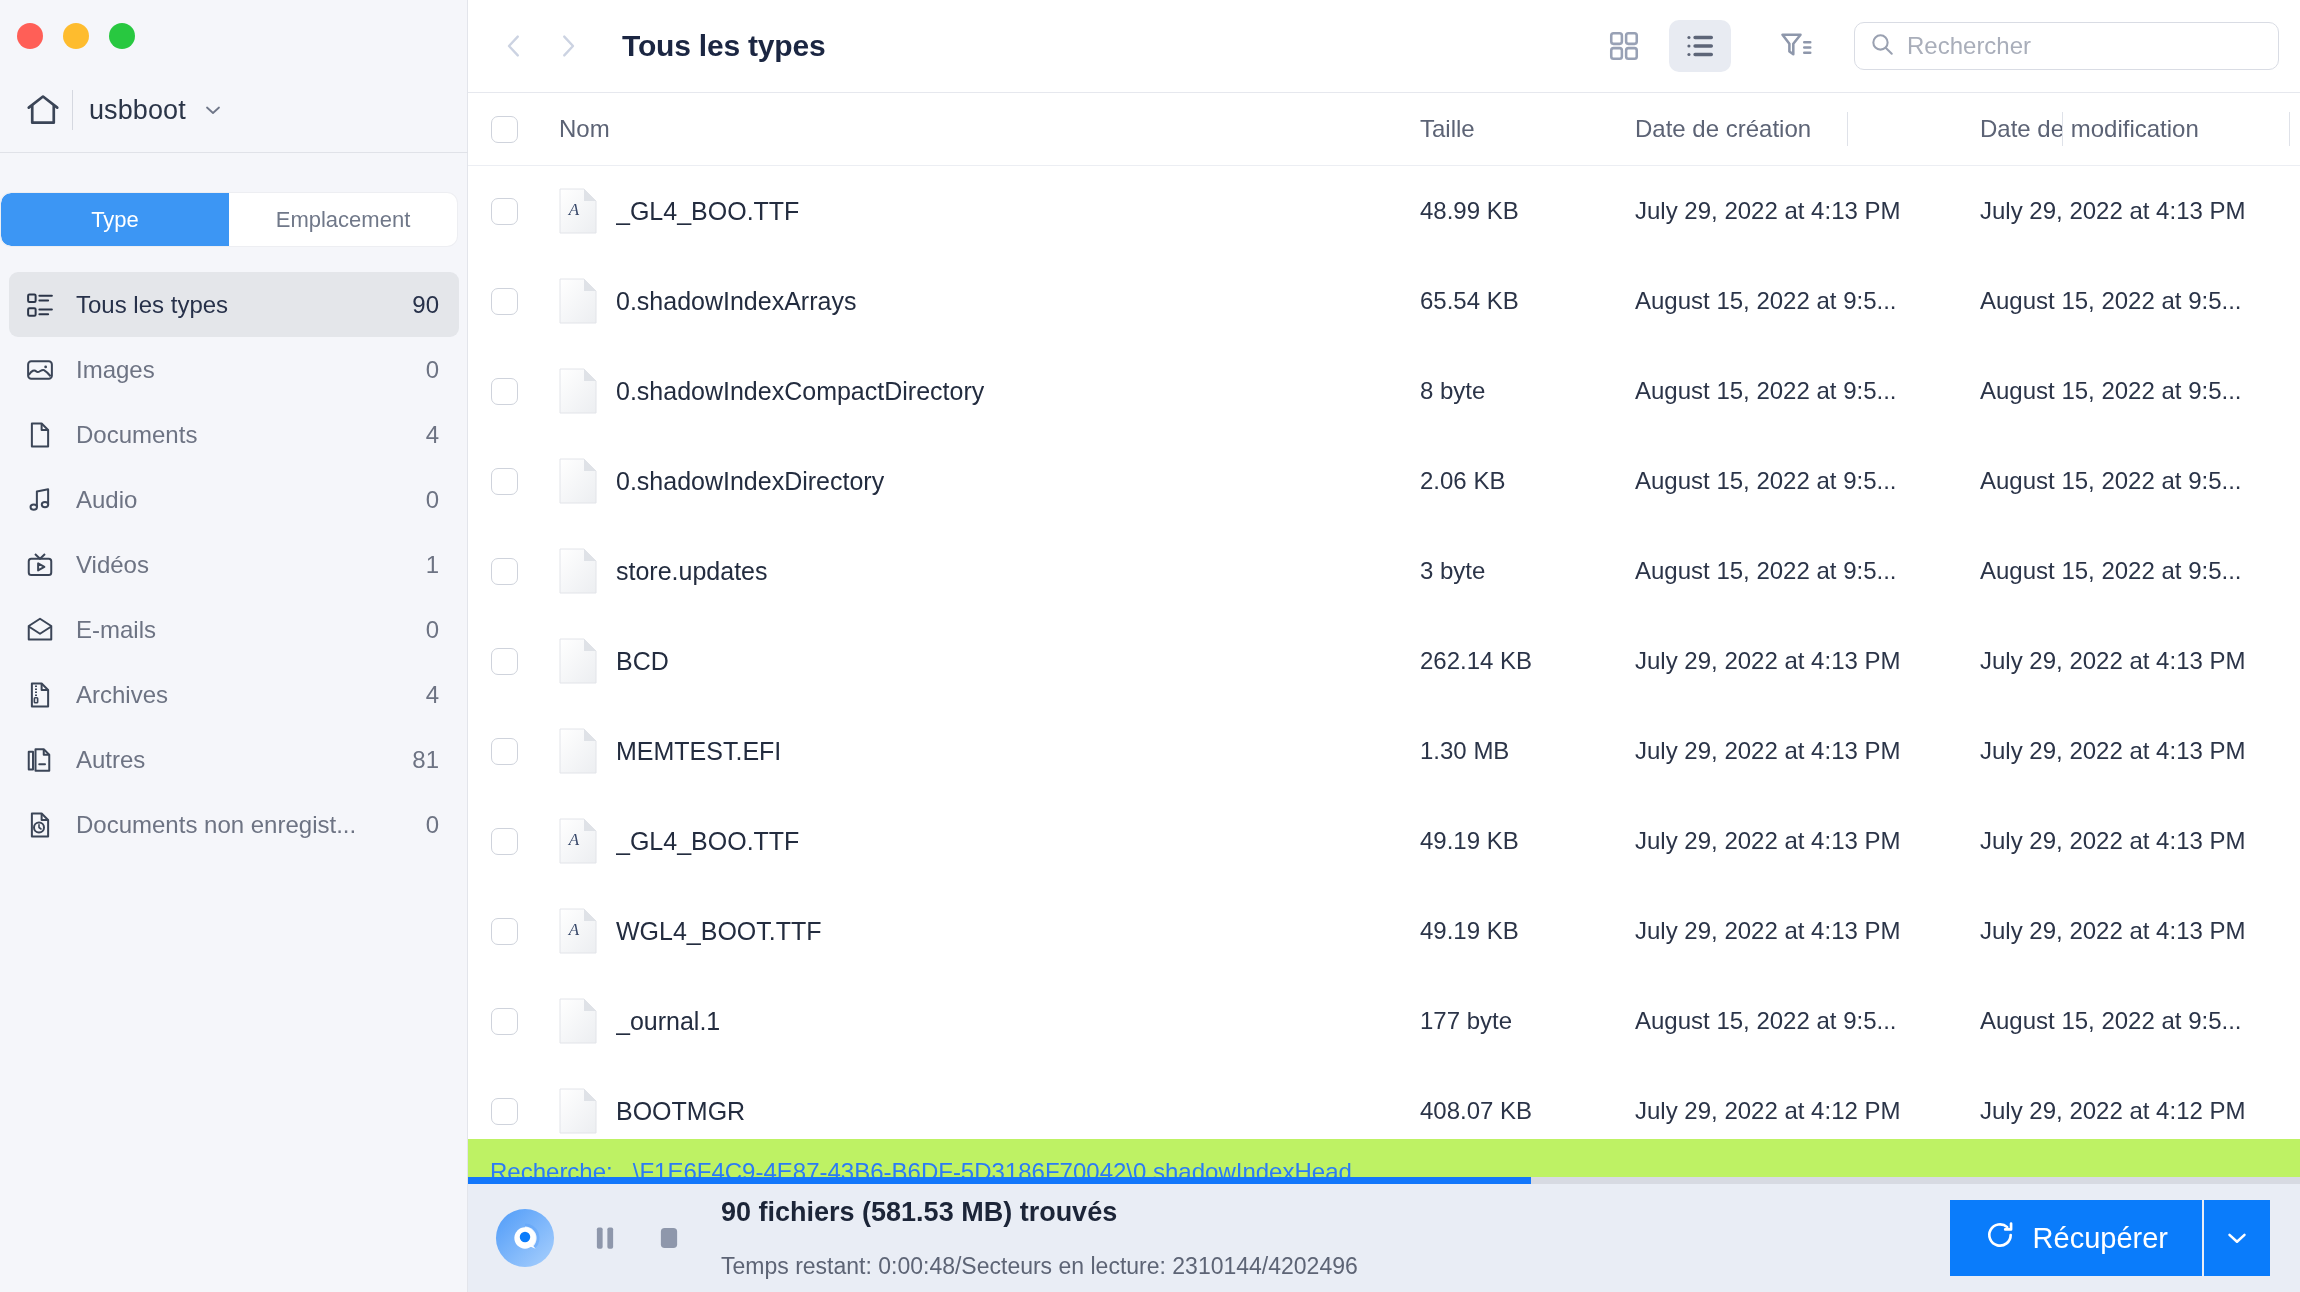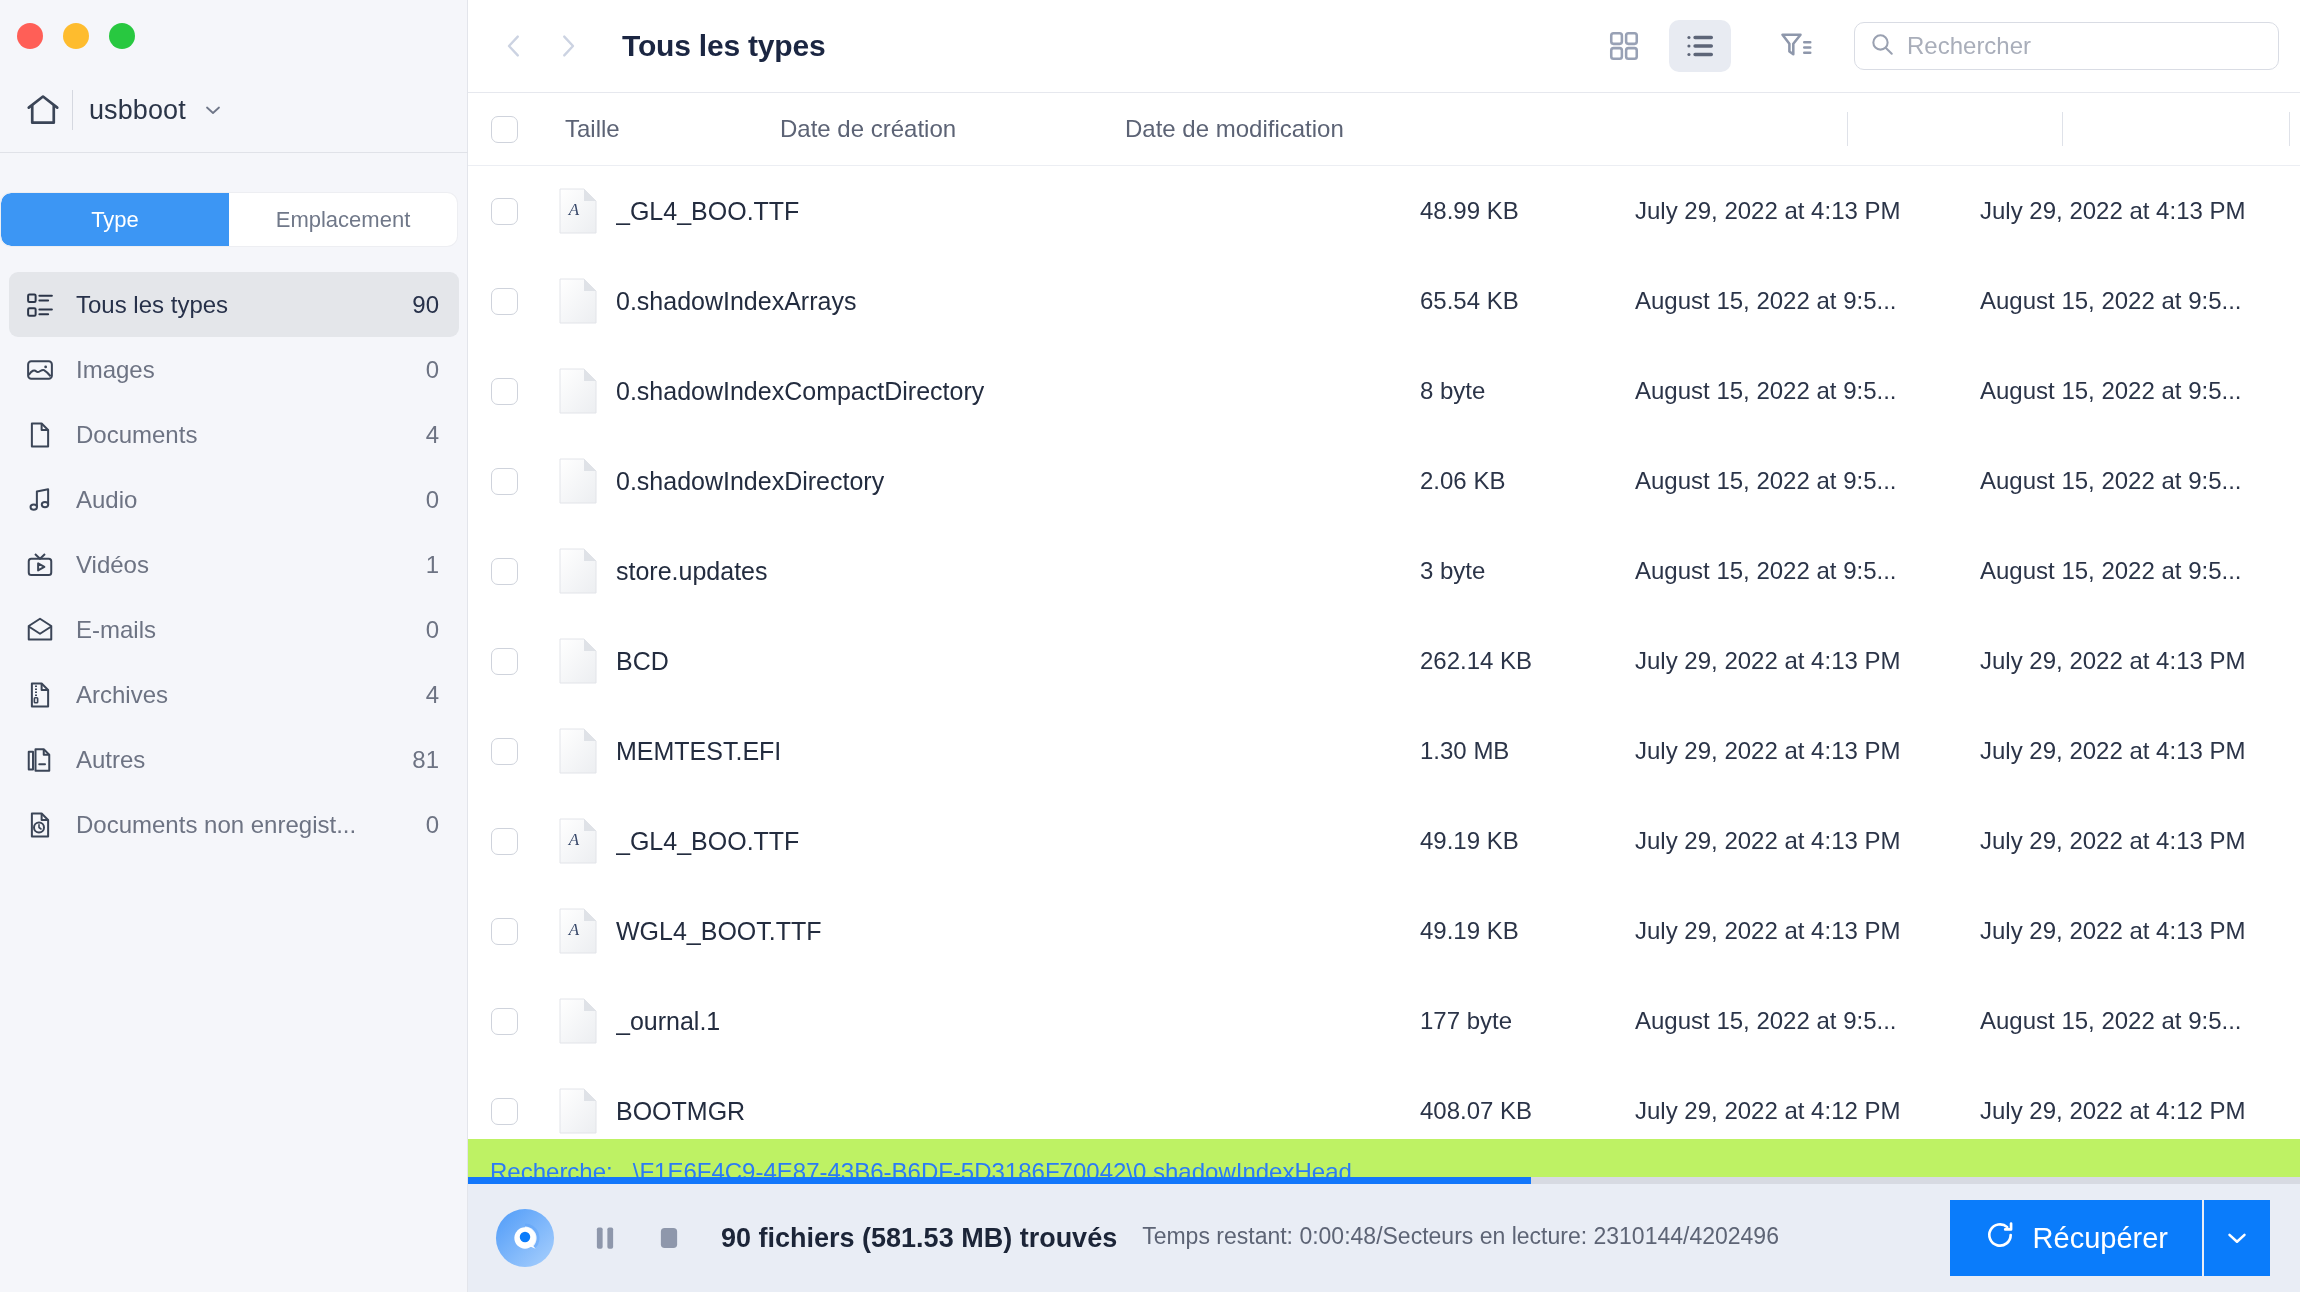--- a/index.html
+++ b/index.html
@@ -142,21 +142,21 @@
     position: absolute; left: 0; bottom: 108px; width: 100%; height: 7px; background: #d7dae2;
   }
   .progress-fill { height: 7px; background: #1377fb; }
   .statusbar {
     position: absolute; left: 0; bottom: 0; width: 100%; height: 108px;
     background: #e9edf5; display: flex; align-items: center; padding: 0 30px 0 26px;
   }
   .disc-icon { width: 62px; height: 62px; flex: 0 0 62px; }
   .pausebtn { width: 54px; height: 54px; display: flex; align-items: center; justify-content: center; margin-left: 22px; }
   .stopbtn { width: 54px; height: 54px; display: flex; align-items: center; justify-content: center; margin-left: 10px; }
-  .status-texts { margin-left: 25px; display: flex; flex-direction: row; justify-content: center; gap: 25px; }
+  .status-texts { margin-left: 25px; display: flex; flex-direction: column; justify-content: center; gap: 25px; }
   .status-main { font-size: 27px; color: #1c2538; font-weight: 700; }
   .status-sub { font-size: 23px; color: #5d6475; }
   .recover-wrap {
     margin-left: auto; display: flex; align-items: stretch;
     height: 76px; border-radius: 0; overflow: hidden;
   }
   .recover-btn {
     background: #0a7cfb; display: flex; align-items: center; justify-content: center;
     padding: 0 34px; color: #fff; font-size: 29px; gap: 17px;
   }
@@ -362,20 +362,21 @@
           </span>
           <span class="search-ph">Rechercher</span>
         </div>
       </div>
     </div>
 
     <div class="thead">
       <span class="col-check">
           <span class="cbox"></span>
         </span>
+      <span class="col-name">Nom</span>
       <span class="col-size">Taille</span>
       <span class="col-created">Date de création</span>
       <span class="col-modified">Date de modification</span>
       <span class="vdiv" style="left:1379px"></span>
       <span class="vdiv" style="left:1594px"></span>
 
       <span class="vdiv" style="left:1821px"></span>
     </div>
 
     <div class="tbody" id="rows">

